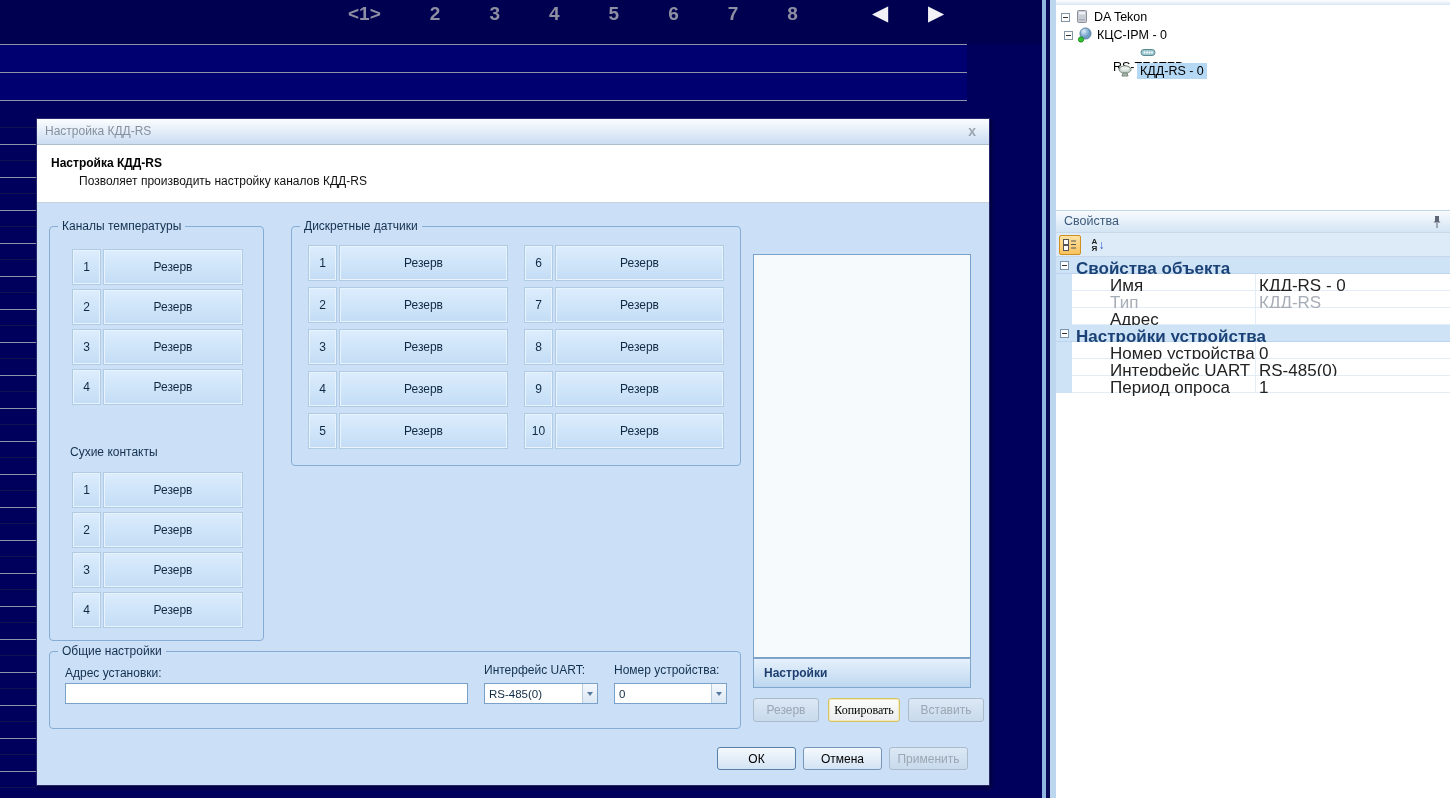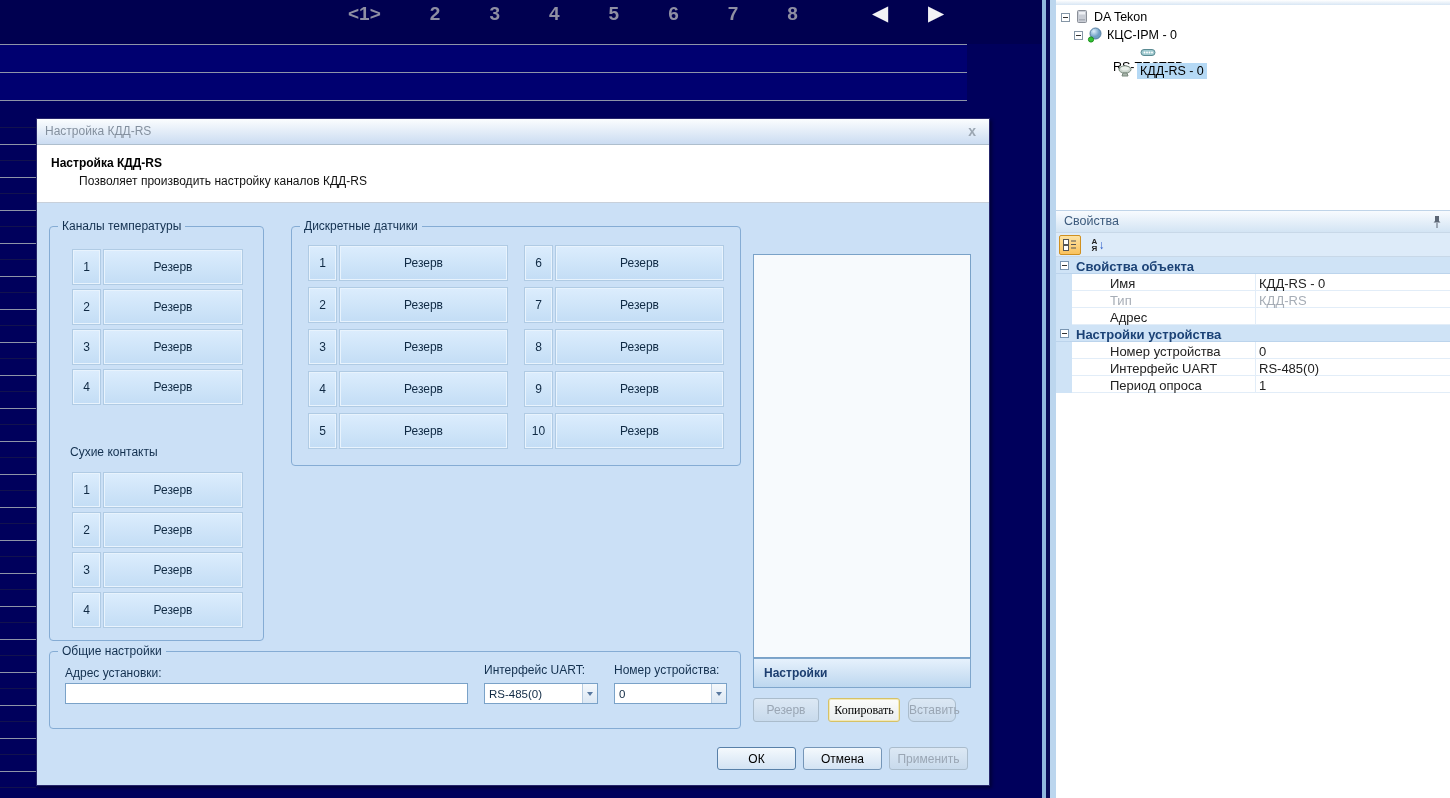--- a/index.html
+++ b/index.html
@@ -93,21 +93,21 @@
                   line-height:21px; padding-left:8px; }
   .props-toolbar { left:0; top:233px; width:394px; height:24px; background:#ddebf9; border-bottom:1px solid #c8d8e8; }
   .tool-cat { position:absolute; left:3px; top:2px; width:22px; height:20px;
               background:linear-gradient(#fde2a2,#f9c25e); border:1px solid #d09020; border-radius:2px;
               display:flex; align-items:center; justify-content:center; }
   .tool-sort { position:absolute; left:30px; top:2px; width:24px; height:20px; display:flex;
                align-items:center; justify-content:center; gap:1px; }
   .sort-letters { display:flex; flex-direction:column; font-size:8px; font-weight:bold; color:#222; line-height:7px; }
   .sort-arrow { color:#2858c8; font-size:12px; font-weight:bold; line-height:12px; }
   .props-grid { left:0; top:257px; width:394px; }
-  .prow { position:relative; width:394px; height:17px; font-size:13px; border-bottom:1px solid #e2edf8; background:#fff; }
+  .prow { position:relative; width:394px; height:17px; font-size:17px; border-bottom:1px solid #e2edf8; background:#fff; }
   .prow-cat { background:#cfe3f6; font-weight:bold; color:#1b4276; border-bottom:1px solid #bcd4ec; }
   .prow-cat .expander { position:absolute; left:4px; top:4px; border-color:#7a96b2; }
   .prow-cat .cat-label { position:absolute; left:20px; top:2px; }
   .indent-strip { position:absolute; left:0; top:0; width:16px; height:17px; background:#cfe3f6; }
   .pname { position:absolute; left:22px; top:2px; color:#222; white-space:nowrap;padding-left:32px; }
   .pvalue { position:absolute; left:203px; top:2px; color:#222; white-space:nowrap; }
   .vsep { position:absolute; left:199px; top:0; width:1px; height:17px; background:#e2edf8; }
   .grayed .pname, .grayed .pvalue { color:#a6adb6; }
 </style>
 </head>
@@ -229,21 +229,21 @@
       <div class="chrow" style="left:232px; top:186px; width:200px;">
         <span class="chnum">10</span>
         <button class="chbtn">Резерв</button>
       </div>
     </div>
 
     <div class="abs tpl-list"></div>
     <div class="abs tpl-footer">Настройки</div>
     <button class="btn btn-disabled" style="left:716px; top:579px; width:66px;" disabled="">Резерв</button>
     <button class="btn btn-copy" style="left:791px; top:579px; width:72px;">Копировать</button>
-    <button class="btn btn-disabled" style="left:871px; top:579px; width:48px;border-radius:6px;" disabled="">Вставить</button>
+    <button class="btn btn-disabled" style="left:871px; top:579px; width:76px;" disabled="">Вставить</button>
 
     <div class="abs groupbox" style="left:12px; top:532px; width:692px; height:78px;">
       <span class="gb-caption">Общие настройки</span>
       <span class="sublabel" style="left:15px; top:14px;">Адрес установки:</span>
       <input class="text-input" style="left: 15px; top: 31px; width: 403px; height: 21px;" value="">
       <span class="sublabel" style="left:434px; top:11px;">Интерфейс UART:</span>
       <div class="combo" style="left:434px; top:31px; width:114px; height:21px;">
         <span class="val">RS-485(0)</span>
         <span class="arrow-box">
             <span class="tri-down"></span>
@@ -274,21 +274,21 @@
       <span class="expander"></span>
       <span class="tree-icon">
         <svg width="16" height="16">
             <rect x="3.5" y="1.5" width="9" height="12" rx="1" fill="#c9cdd5" stroke="#8a8f98"></rect>
             <rect x="5" y="3" width="6" height="2.5" fill="#eef0f4"></rect>
             <rect x="5" y="10" width="6" height="1.5" fill="#a8adb6"></rect>
           </svg>
       </span>
       <span class="tree-label">DA Tekon</span>
     </div>
-    <div class="tree-row" style="left:18px; top:26px;text-align:center;">
+    <div class="tree-row" style="left:8px; top:26px;text-align:center;">
       <span class="expander"></span>
       <span class="tree-icon">
         <svg width="16" height="16">
           <defs>
               <radialGradient id="orb" cx="35%" cy="30%">
                 <stop offset="0%" stop-color="#dceefc"></stop>
                 <stop offset="100%" stop-color="#6f9fc6"></stop>
               </radialGradient>
             </defs>
           <circle cx="8.5" cy="6.5" r="5.5" fill="url(#orb)" stroke="#567ea0"></circle>

